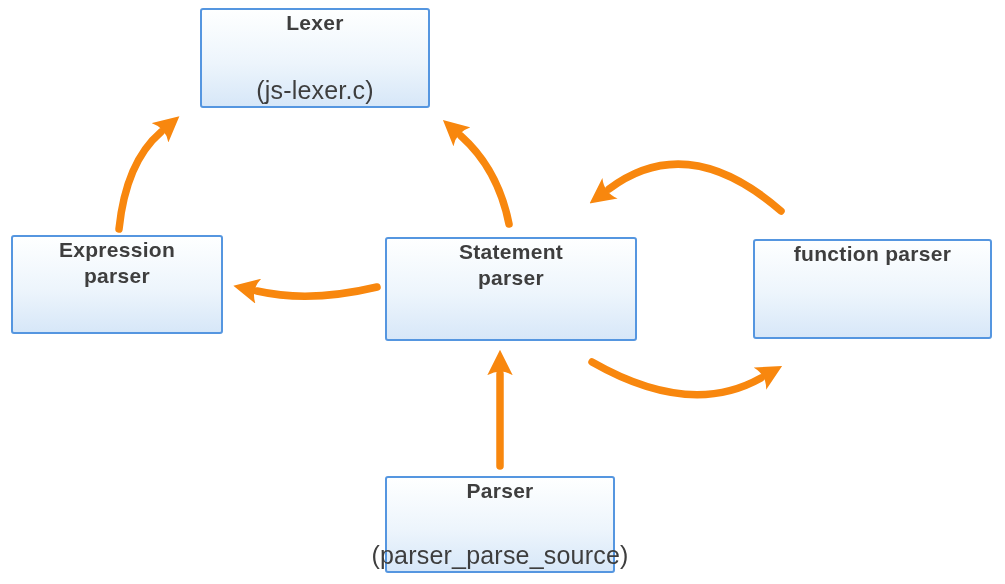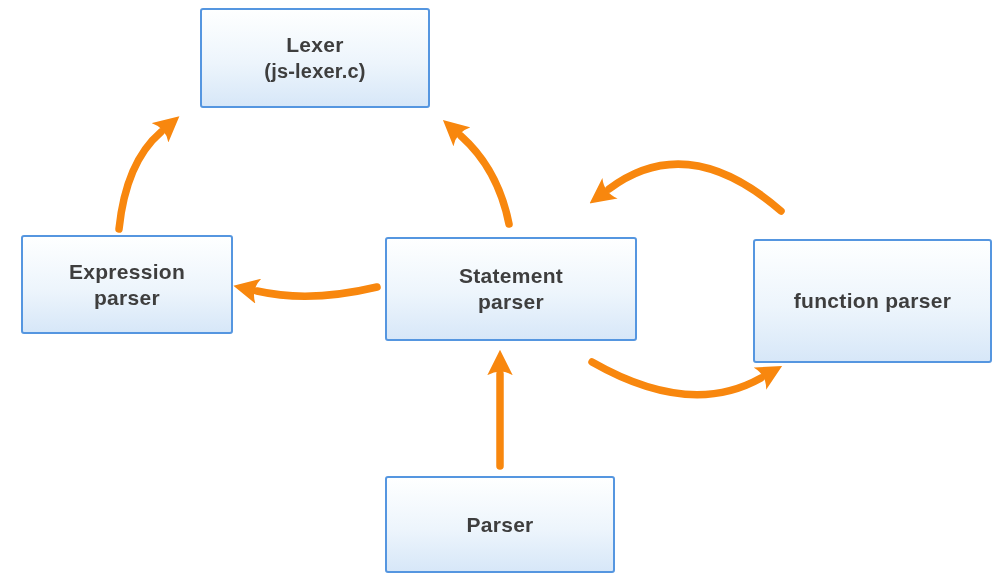--- a/index.html
+++ b/index.html
@@ -38,42 +38,42 @@
     position: absolute;
     border: 2px solid var(--node-border);
     border-radius: 3px;
     background: linear-gradient(to bottom,
       var(--node-fill-top) 0%,
       var(--node-fill-mid) 55%,
       var(--node-fill-bottom) 100%);
     display: flex;
     flex-direction: column;
     align-items: center;
-    justify-content: center;
+    justify-content: space-between;
     text-align: center;
     color: var(--text);
   }
   .node-title {
     font-size: 21px;
     font-weight: bold;
     line-height: 1.22;
     white-space: pre-line;
     letter-spacing: 0.3px;
   }
   .node-subtitle {
-    font-size: 20px;
-    font-weight: bold;
+    font-size: 25px;
+    font-weight: normal;
     line-height: 1.25;
     margin-top: 2px;
     letter-spacing: 0.2px;
   }
   .node-lexer      { left: 200px; top: 8px;   width: 230px; height: 100px; }
-  .node-expression { left: 21px;  top: 235px; width: 212px; height: 99px;  }
+  .node-expression { left: 11px;  top: 235px; width: 212px; height: 99px;  }
   .node-statement  { left: 385px; top: 237px; width: 252px; height: 104px; }
-  .node-function   { left: 753px; top: 239px; width: 239px; height: 124px; }
+  .node-function   { left: 753px; top: 239px; width: 239px; height: 100px; }
   .node-parser     { left: 385px; top: 476px; width: 230px; height: 97px;  }
 </style>
 </head>
 <body>
 
 <div class="canvas">
 
   <svg class="arrows-layer" viewBox="0 0 1005 584" xmlns="http://www.w3.org/2000/svg">
     <defs>
       <marker id="ah" viewBox="0 0 10 10" refX="0.5" refY="5" markerUnits="strokeWidth" markerWidth="3.4" markerHeight="3.4" orient="auto">
@@ -108,15 +108,16 @@
     <div class="node-title">Statement
 parser</div>
   </div>
 
   <div class="node node-function">
     <div class="node-title">function parser</div>
   </div>
 
   <div class="node node-parser">
     <div class="node-title">Parser</div>
+    <div class="node-subtitle">(parser_parse_source)</div>
   </div>
 
 </div>
 
 </body></html>

